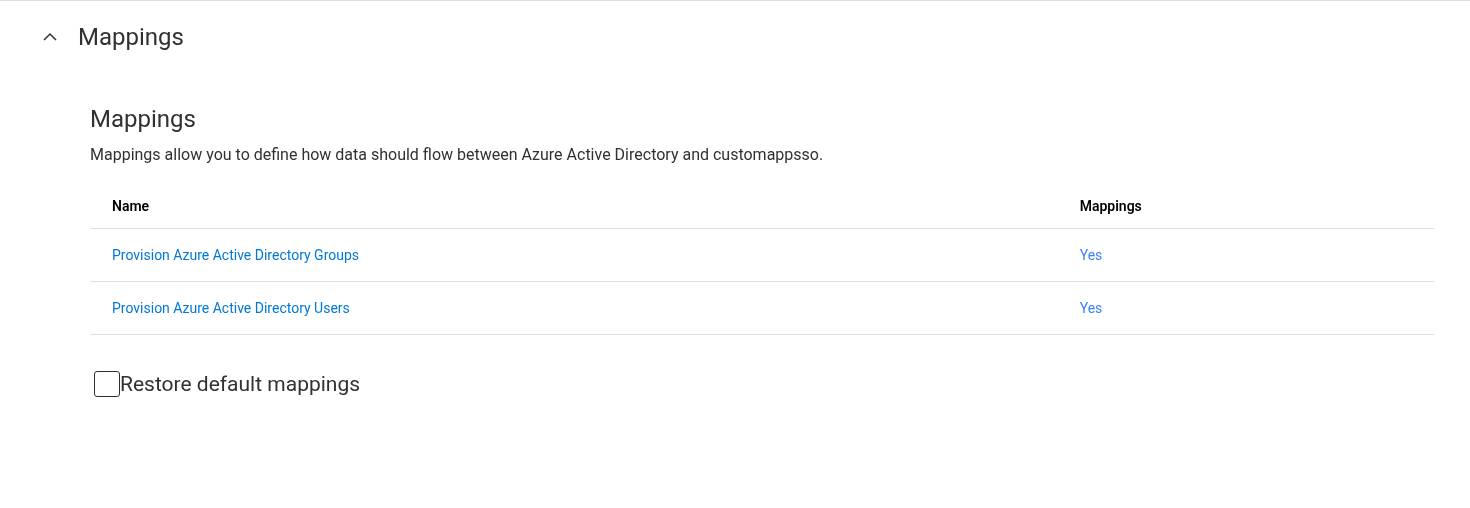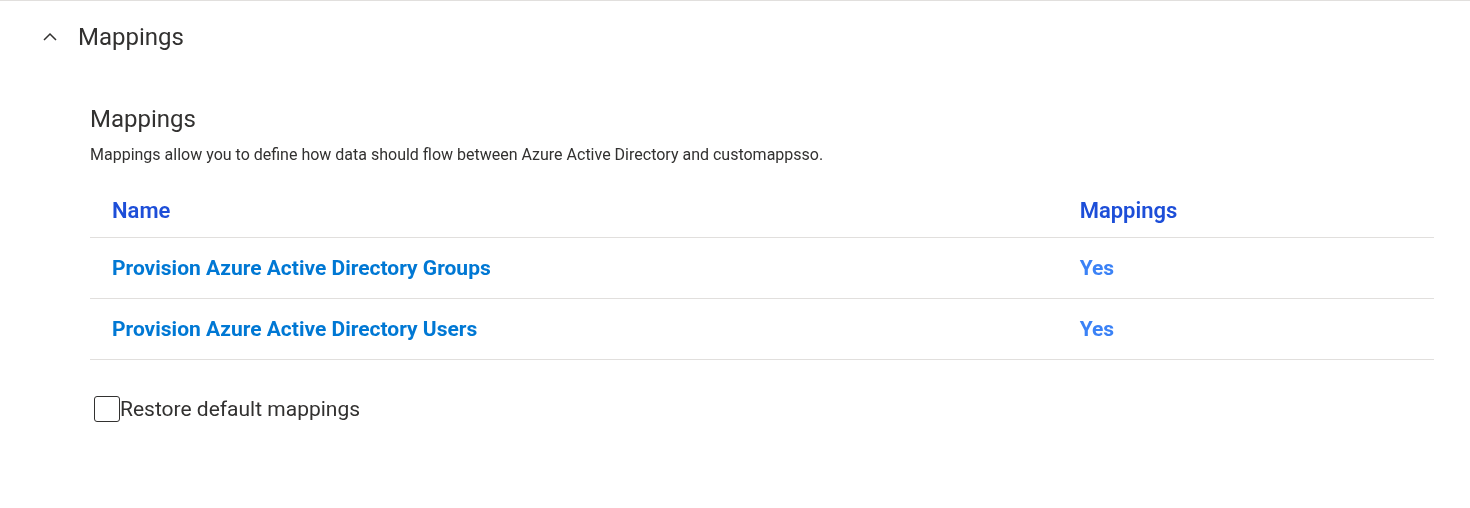--- a/index.html
+++ b/index.html
@@ -59,37 +59,37 @@
     .table {
       width: 100%;
       border-collapse: collapse;
     }
     .table-header-row {
       border-bottom: 1px solid #e1dfdd;
     }
     .table-header-cell {
       text-align: left;
       font-weight: 600;
-      font-size: 22px;
+      font-size: 14px;
       padding: 10px 22px 14px 22px;
-      color: #1d4ed8;
+      color: #000000;
     }
     .col-name {
       width: 72%;
     }
     .col-enabled {
       width: 28%;
     }
     .table-row {
       border-bottom: 1px solid #e1dfdd;
     }
     .table-cell {
       padding: 18px 22px;
-      font-size: 21px;
-      font-weight: 700;
+      font-size: 14px;
+      font-weight: 400;
     }
     .link {
       color: #0078d4;
       text-decoration: none;
       cursor: pointer;
     }
     .enabled-value { color: #3b82f6; }
     .restore-row {
       display: flex;
       align-items: center;

